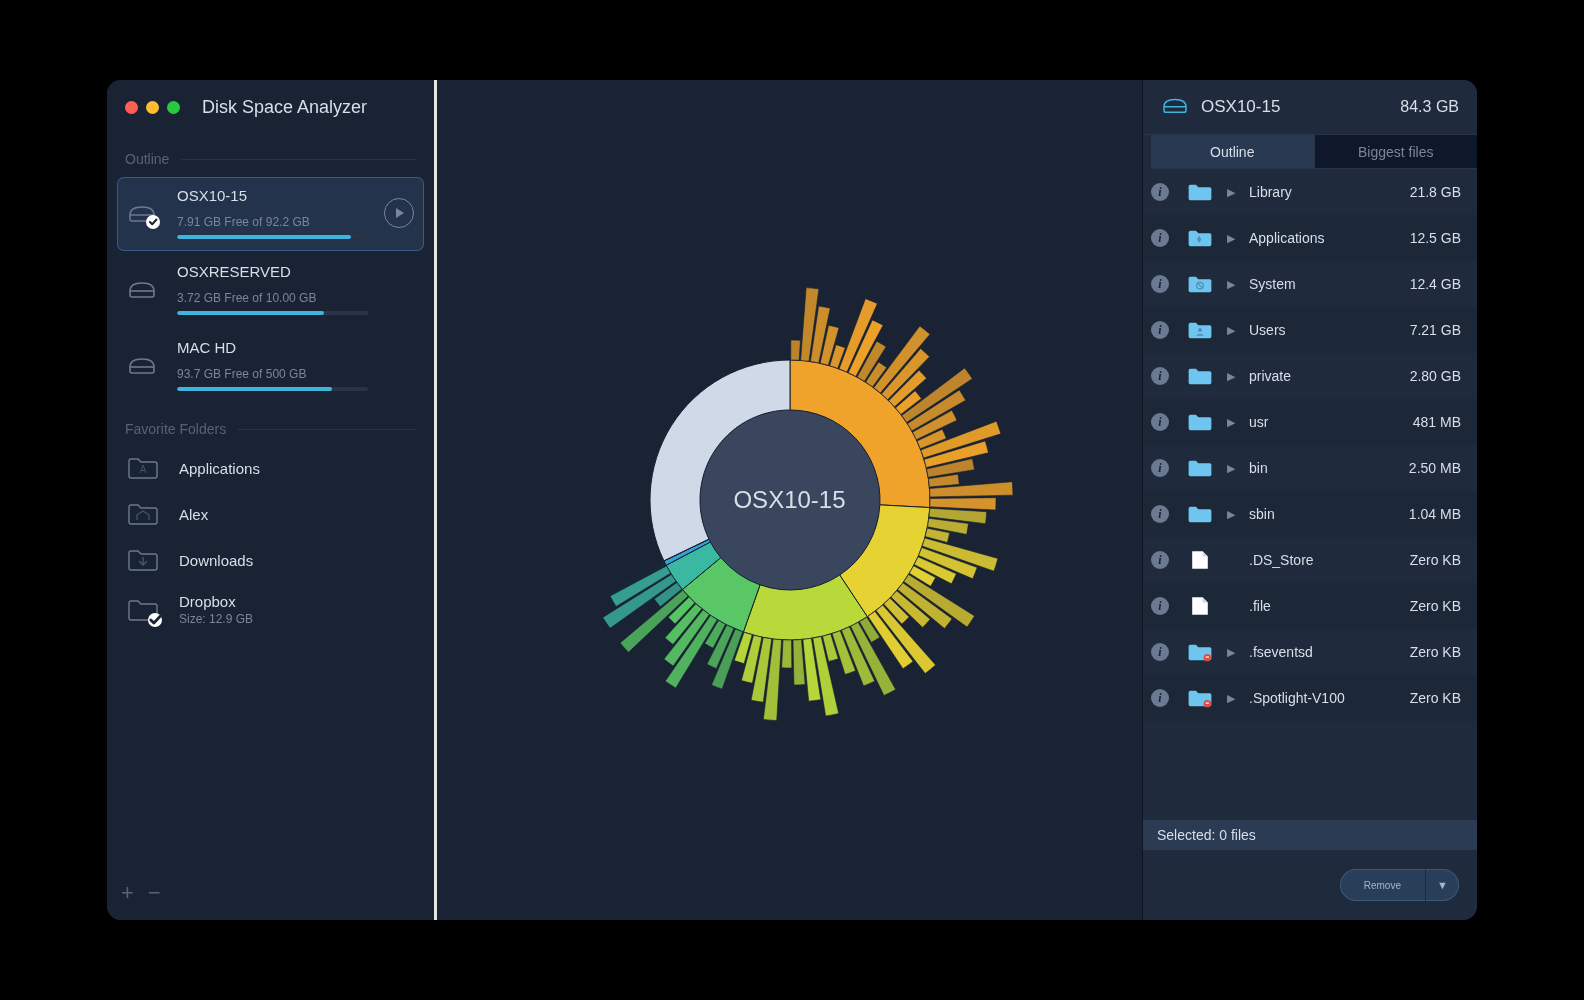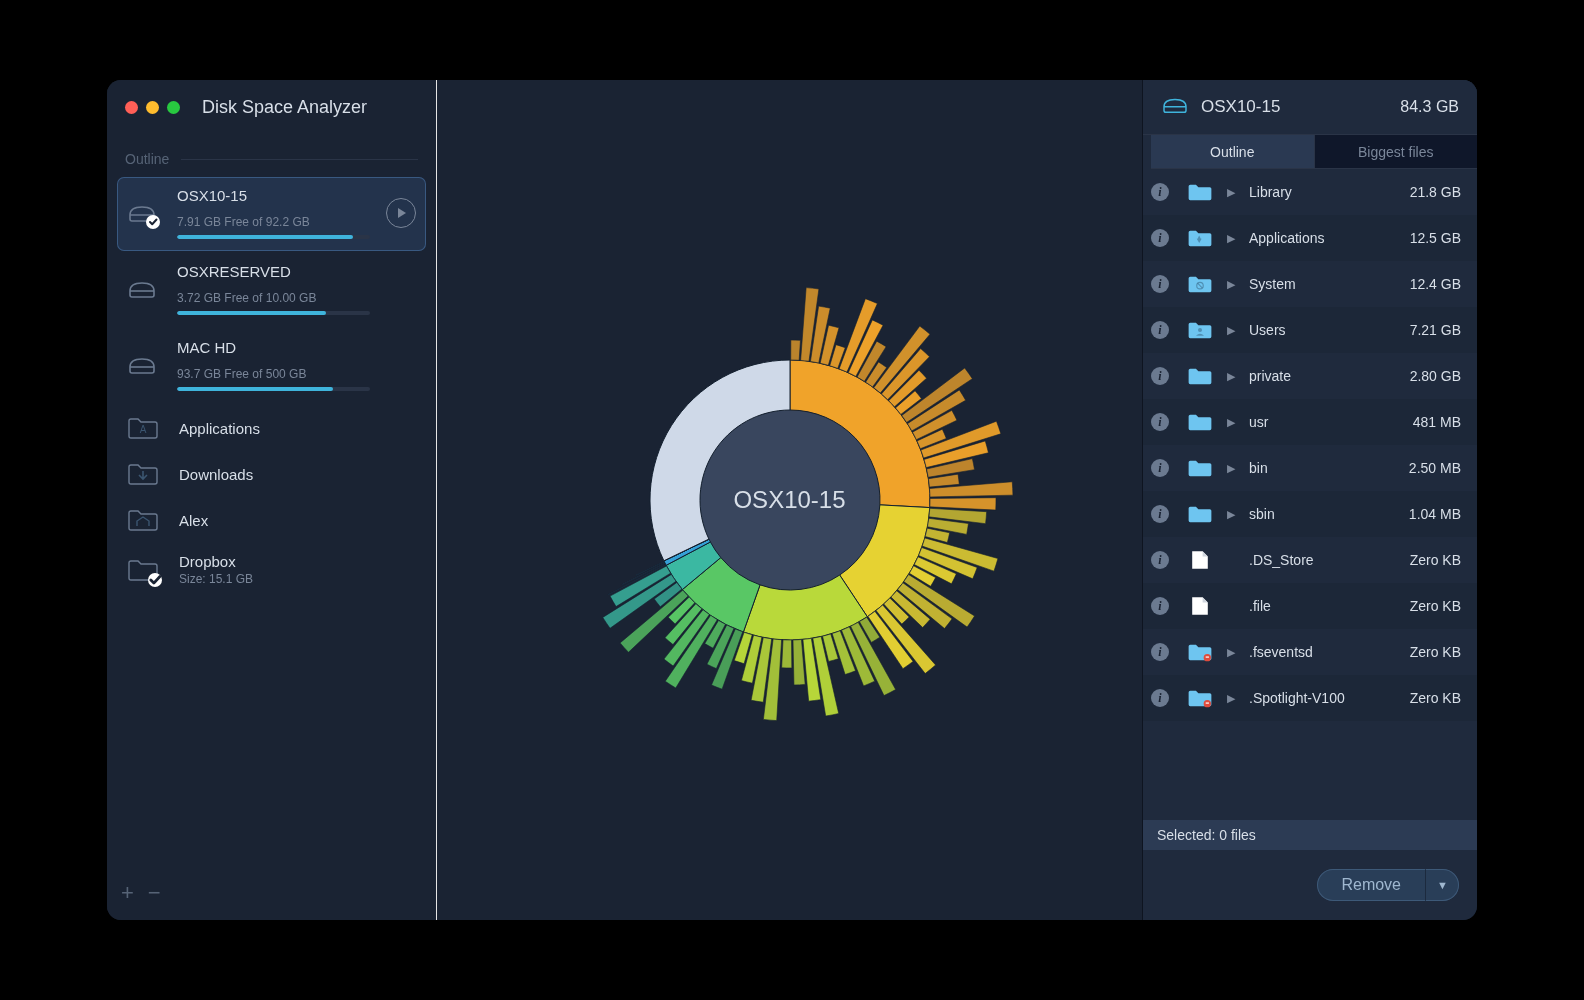--- a/index.html
+++ b/index.html
@@ -31,21 +31,21 @@
     overflow:hidden;
     color:var(--text);
     position:relative;
   }
 
   
   .sidebar{
     width:330px;flex:0 0 330px;
     background:var(--bg-sidebar);
     display:flex;flex-direction:column;
-    border-right:1px solid #e5e5e5;
+    border-right:3px solid #e5e5e5;
   }
   .titlebar{
     height:55px;display:flex;align-items:center;
     padding:0 18px;gap:8px;
   }
   .traffic{display:flex;gap:8px;margin-right:14px;}
   .dot{width:13px;height:13px;border-radius:50%;}
   .dot.red{background:#ff5f57;}
   .dot.yellow{background:#febc2e;}
   .dot.green{background:#28c840;}
@@ -165,21 +165,21 @@
     padding:0 18px;gap:0;
   }
   .remove-btn{
     display:flex;align-items:center;height:32px;
     border-radius:16px;overflow:hidden;
     box-shadow:inset 0 0 0 1px rgba(120,160,200,.35);
     cursor:pointer;
   }
   .remove-btn .lbl{
     padding:0 24px;background:rgba(60,100,140,.35);height:100%;
-    display:flex;align-items:center;font-size:16px;color:#9fb7cf;
+    display:flex;align-items:center;font-size:10px;color:#9fb7cf;
   }
   .remove-btn .caret{
     width:34px;height:100%;background:rgba(60,100,140,.35);
     display:flex;align-items:center;justify-content:center;
     border-left:1px solid rgba(20,30,45,.6);color:#9fb7cf;font-size:11px;
   }
 
   
   .folder-base{fill:var(--folder);}
   .folder-badge{fill:#e04b3c;}
@@ -280,66 +280,69 @@
       <div class="storage-name">MAC HD</div>
       <div class="storage-sub">93.7 GB Free of 500 GB</div>
       <div class="storage-bar">
               <div class="fill" style="width:81%"></div>
             </div>
     </div>
     <div></div>
   </div>
       </div>
 
+    <div class="section-header">
+      <span>Favorite Folders</span>
+    </div>
     <div id="favorites-list">
         <div class="fav-item">
     <div class="fav-glyph"><svg viewBox="0 0 32 24">
               <use href="#folder-outline-shape"></use>
               <text x="16" y="17" text-anchor="middle" font-size="10" fill="#3b5570">A</text>
             </svg>
     </div>
     <div>
       <div class="fav-name">Applications</div>
 
     </div>
         </div>
         <div class="fav-item">
     <div class="fav-glyph"><svg viewBox="0 0 32 24">
               <use href="#folder-outline-shape"></use>
-              <path fill="none" stroke="#3b5570" stroke-width="1.6" d="M16 9 L16 16 M12 13 L16 17 L20 13"></path>
-            </svg>
-    </div>
-    <div>
-      <div class="fav-name">Downloads</div>
+              <path fill="none" stroke="#3b5570" stroke-width="1.4" d="M10 18 L10 13 L16 9 L22 13 L22 18"></path>
+            </svg>
+    </div>
+    <div>
+      <div class="fav-name">Alex</div>
 
     </div>
         </div>
         <div class="fav-item">
     <div class="fav-glyph"><svg viewBox="0 0 32 24">
               <use href="#folder-outline-shape"></use>
-              <path fill="none" stroke="#3b5570" stroke-width="1.4" d="M10 18 L10 13 L16 9 L22 13 L22 18"></path>
-            </svg>
-    </div>
-    <div>
-      <div class="fav-name">Alex</div>
+              <path fill="none" stroke="#3b5570" stroke-width="1.6" d="M16 9 L16 16 M12 13 L16 17 L20 13"></path>
+            </svg>
+    </div>
+    <div>
+      <div class="fav-name">Downloads</div>
 
     </div>
         </div>
         <div class="fav-item">
     <div class="fav-glyph"><svg viewBox="0 0 32 24">
               <use href="#folder-outline-shape"></use>
             </svg>
     <div class="drive-check">
               <svg viewBox="0 0 10 10">
                 <use href="#check-mark"></use>
               </svg>
             </div></div>
     <div>
       <div class="fav-name">Dropbox</div>
-      <div class="fav-sub">Size: 15.1 GB</div>
+      <div class="fav-sub">Size: 12.9 GB</div>
     </div>
         </div>
       </div>
 
     <div class="sidebar-footer">
       <span>+</span>
       <span>−</span>
     </div>
   </div>
 

